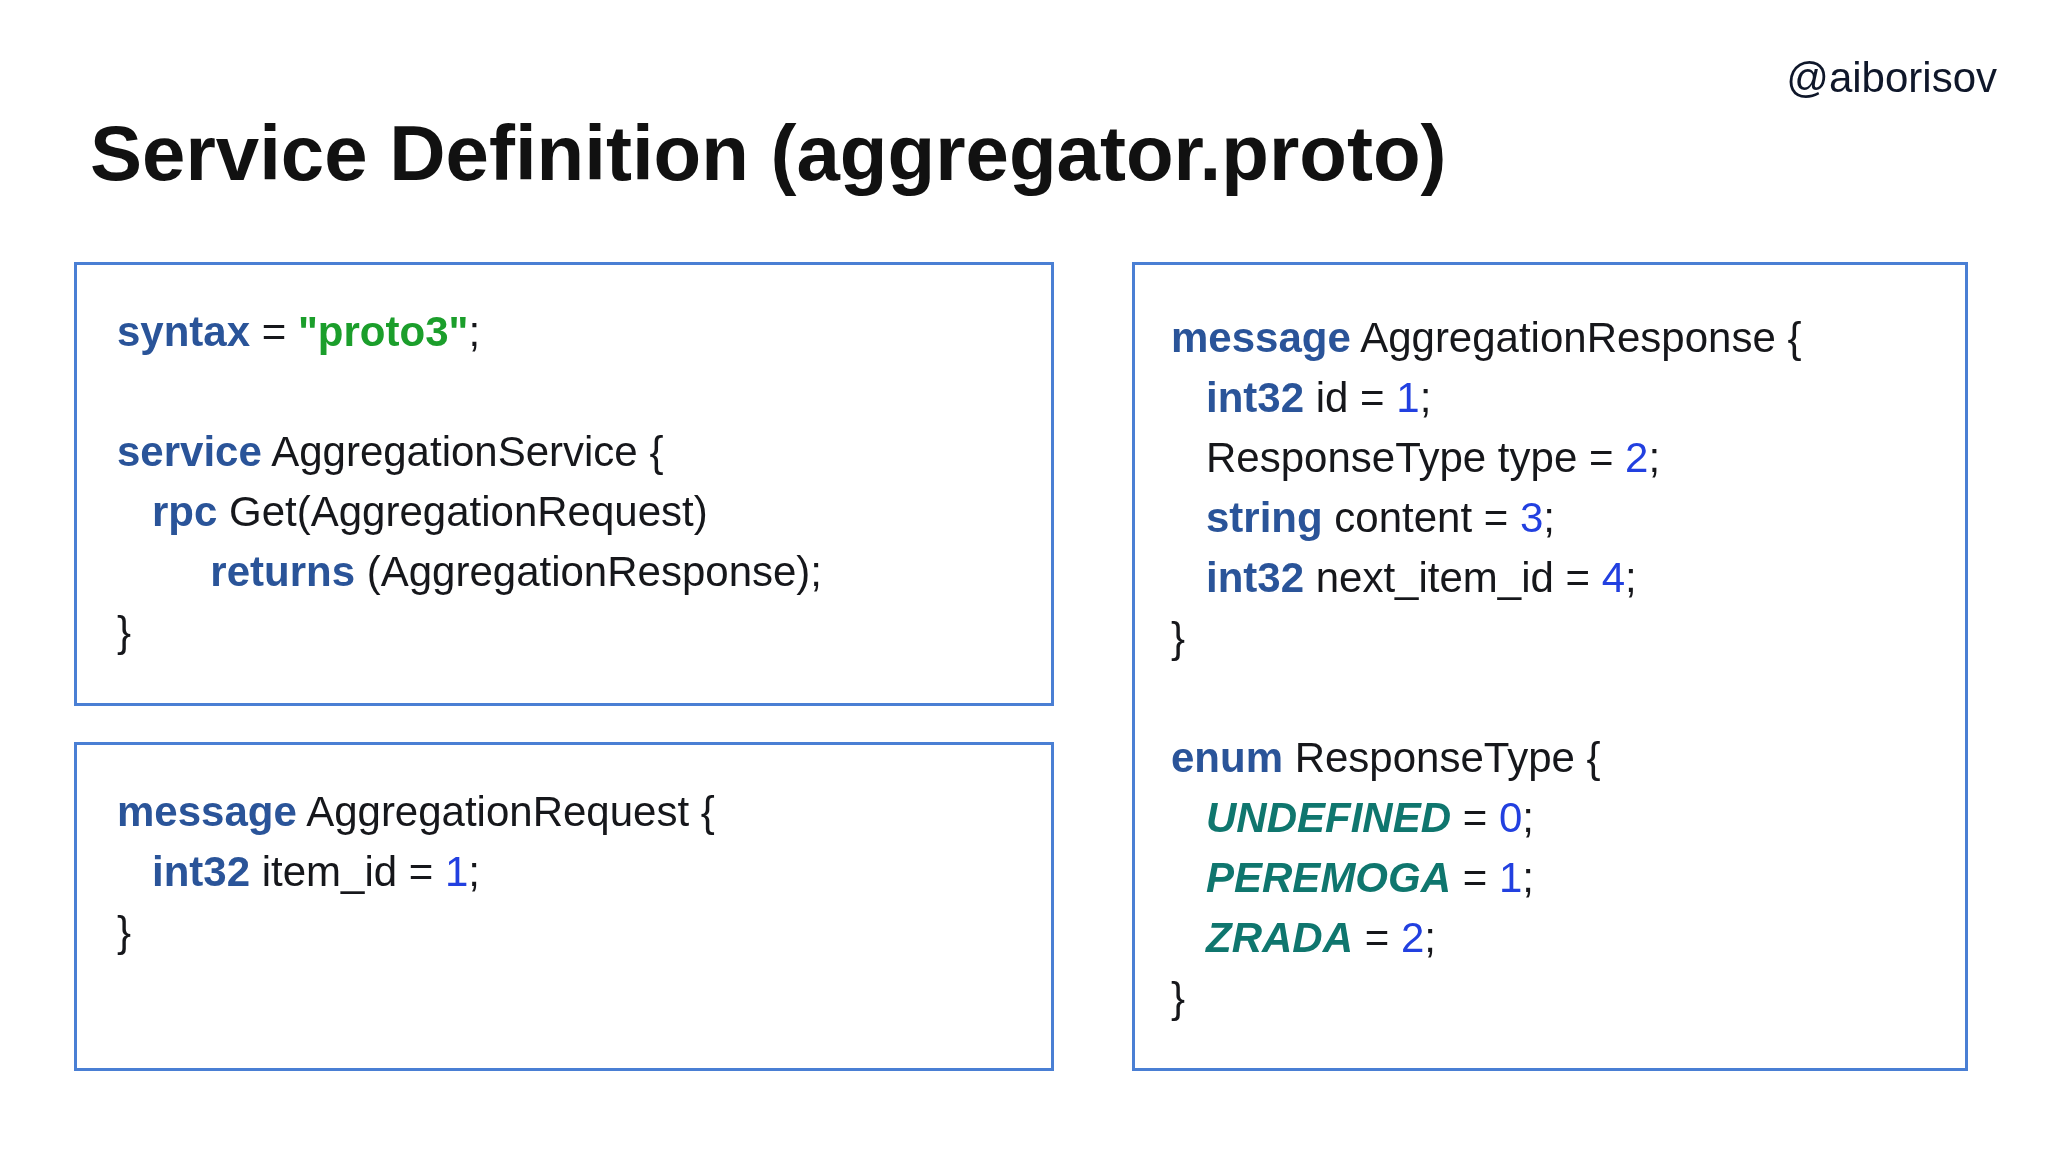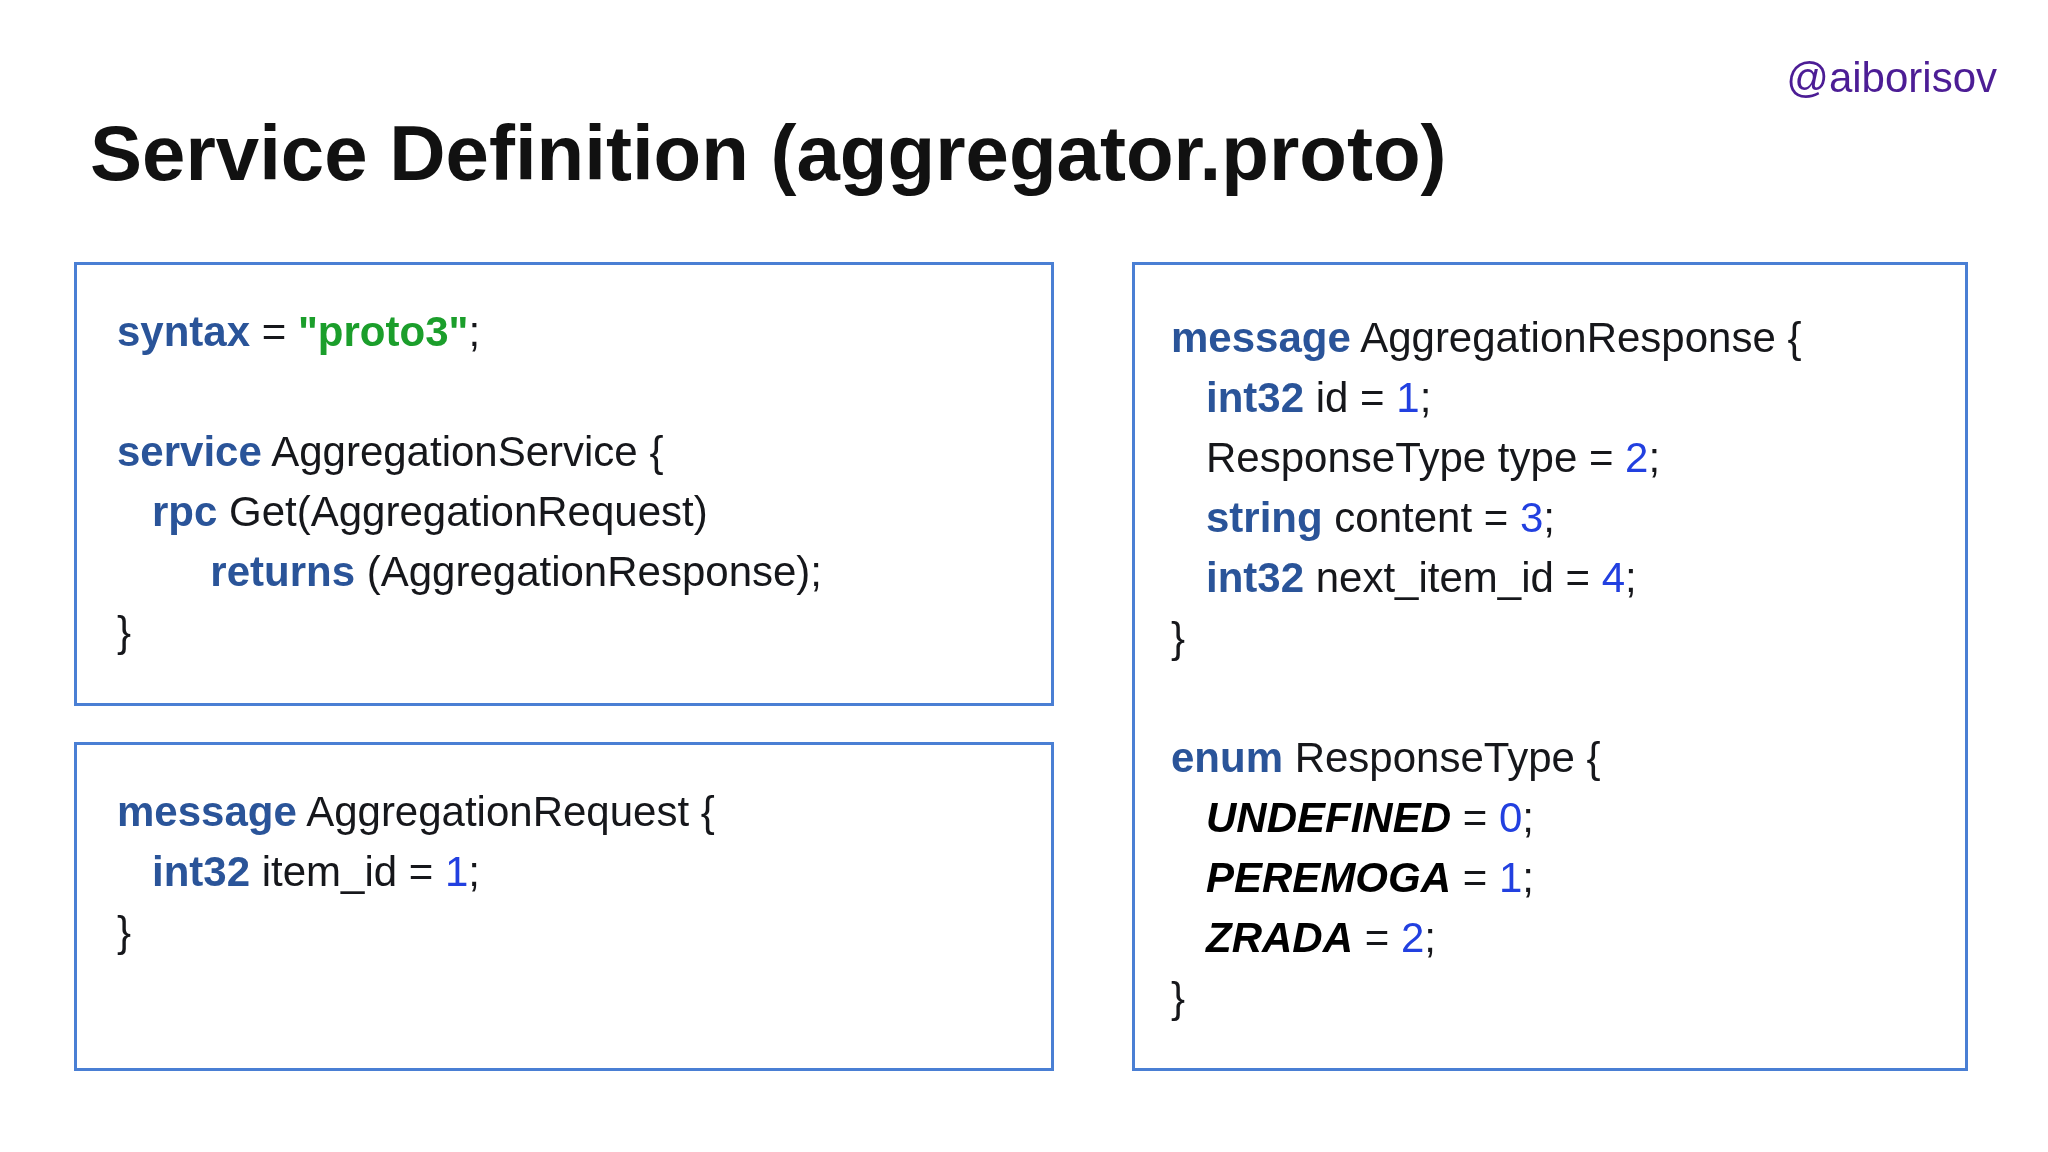--- a/index.html
+++ b/index.html
@@ -19,21 +19,21 @@
     color:#111111;
     letter-spacing:0px;
     white-space:nowrap;
   }
   .authors{
     position:absolute;
     top:50px;right:51px;
     text-align:right;
     font-size:42px;
     line-height:56px;
-    color:#4c1d95;
+    color:#0f172a;
   }
   .code-box{
     position:absolute;
     box-sizing:border-box;
     background:#ffffff;
     border:3px solid #4a7fd4;
   }
   .code-box.box-syntax-service{left:74px;top:262px;width:980px;height:444px;padding:37px 20px 0 40px;}
   .code-box.box-request{left:74px;top:742px;width:980px;height:329px;padding:37px 20px 0 40px;}
   .code-box.box-response-enum{left:1132px;top:262px;width:836px;height:809px;padding:43px 20px 12px 36px;}
@@ -42,21 +42,21 @@
     font-size:42px;
     line-height:60px;
     color:#16171b;
     white-space:pre;
   }
   .code-line{white-space:pre;}
   .seg-pl{color:#16171b;}
   .seg-kw{color:#2a5499;font-weight:700;}
   .seg-str{color:#1b9e2b;font-weight:700;}
   .seg-num{color:#2240e0;}
-  .seg-en{color:#000000;font-weight:700;font-style:italic;}
+  .seg-en{color:#0f766e;font-weight:700;font-style:italic;}
 </style>
 </head>
 <body>
 
 <div class="slide">
 
   <div class="slide-title">Service Definition (aggregator.proto)</div>
 
   <div class="authors">
     <div>@aiborisov</div>

